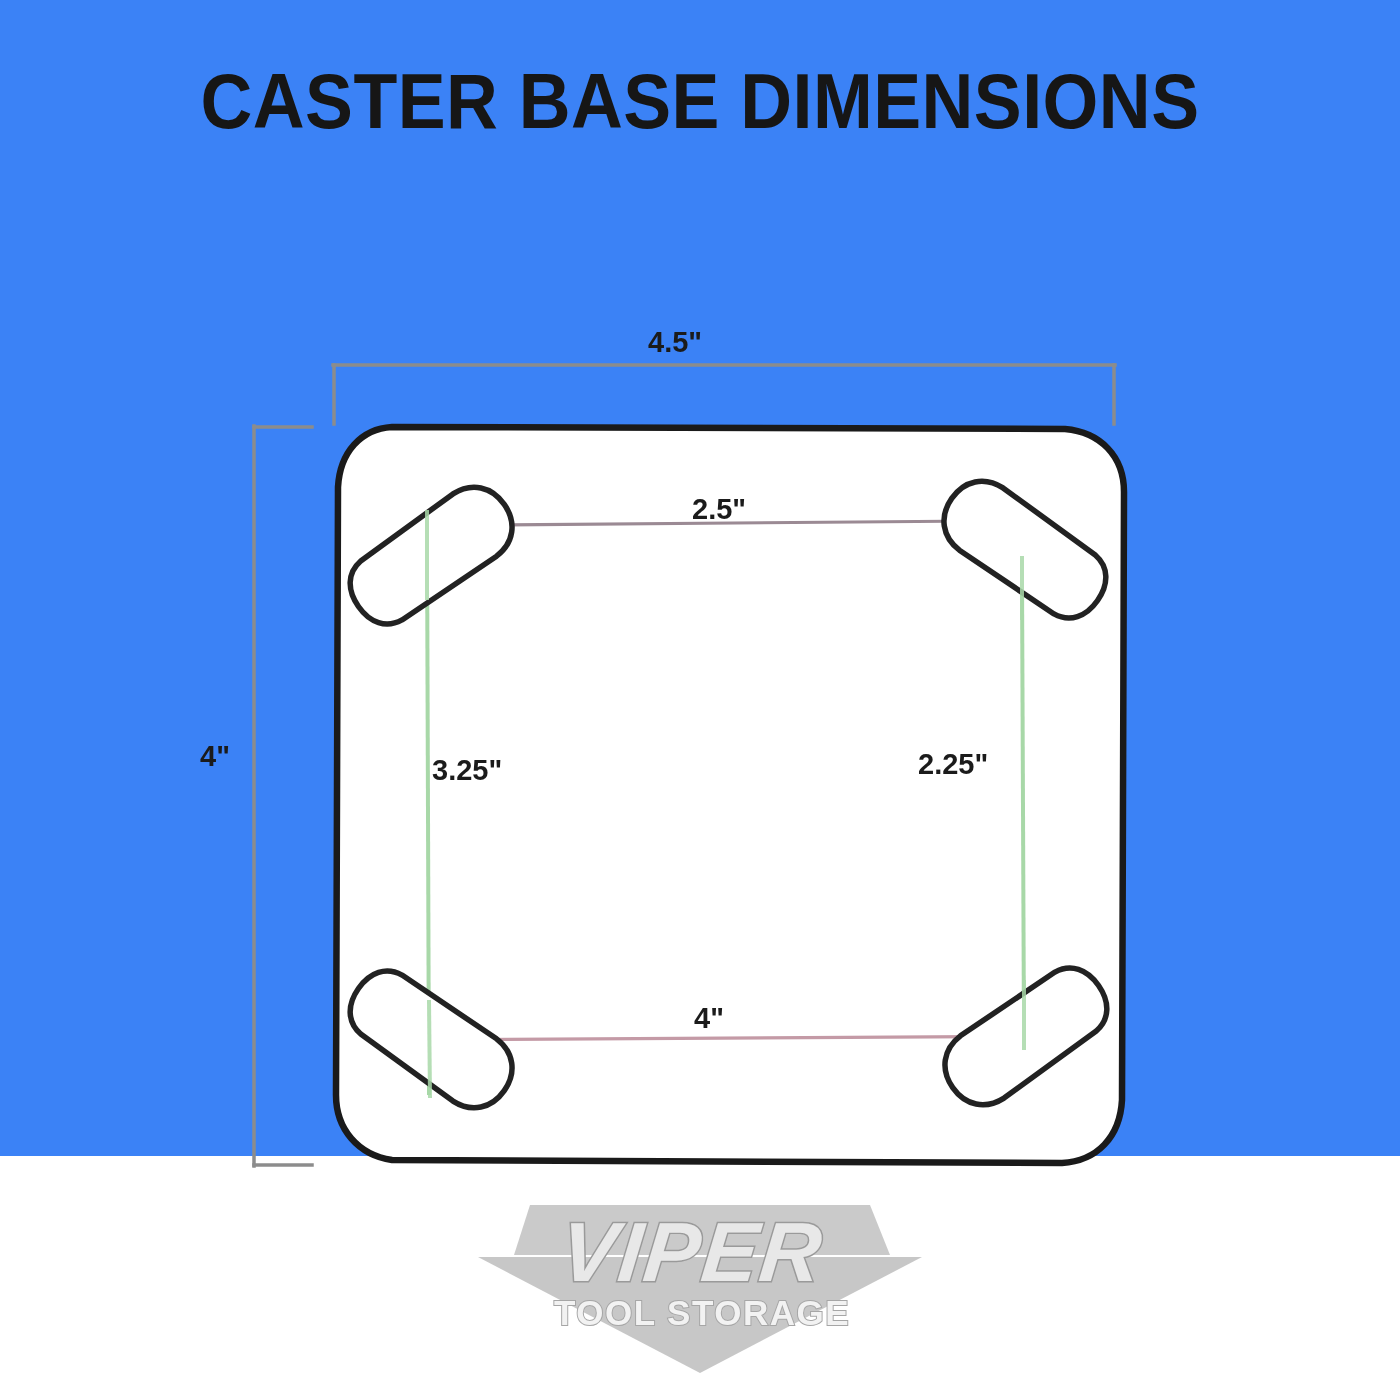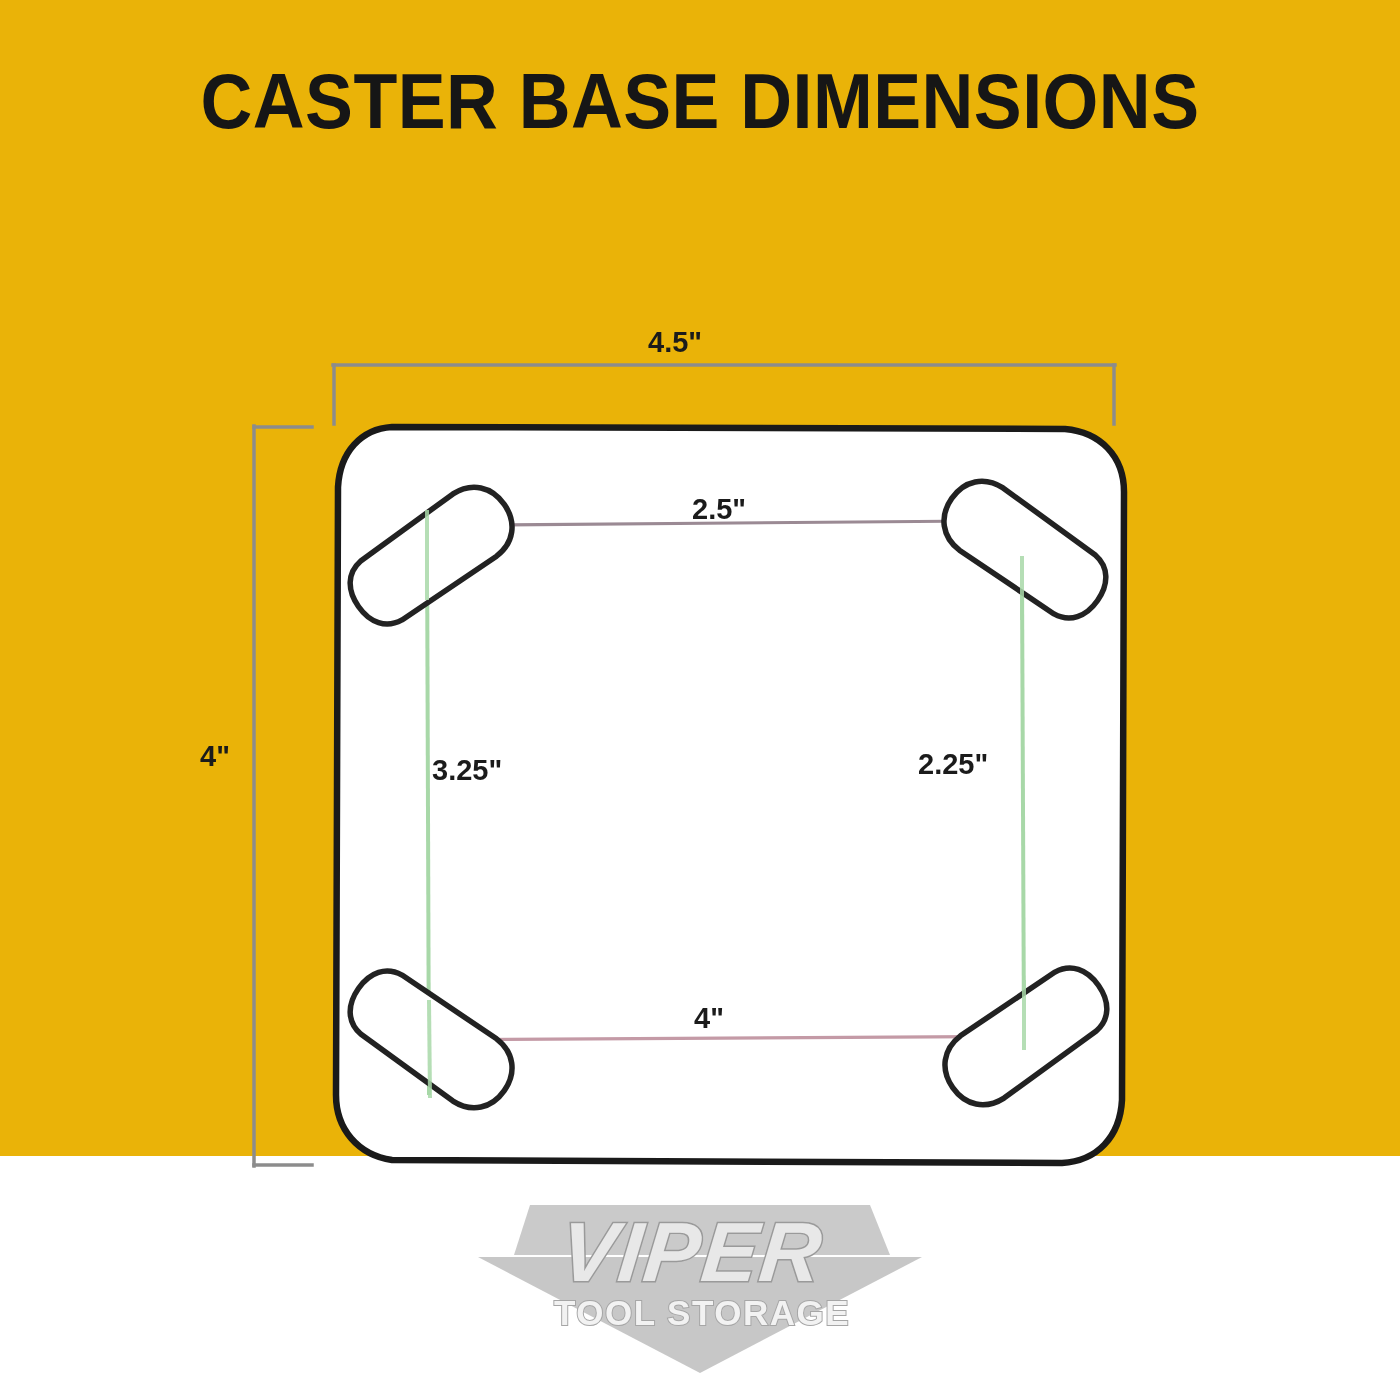--- a/index.html
+++ b/index.html
@@ -13,21 +13,21 @@
     font-family: "Liberation Sans", sans-serif;
     color: #111111;
     overflow: hidden;
     position: relative;
   }
 
   #page {
     position: relative;
     width: 1400px;
     height: 1156px;
-    background: #eab308;
+    background: #3b82f6;
   }
 
   
   .title {
     position: absolute;
     top: 62px;
     left: 0;
     width: 1400px;
     text-align: center;
     font-family: "Liberation Sans", sans-serif;

